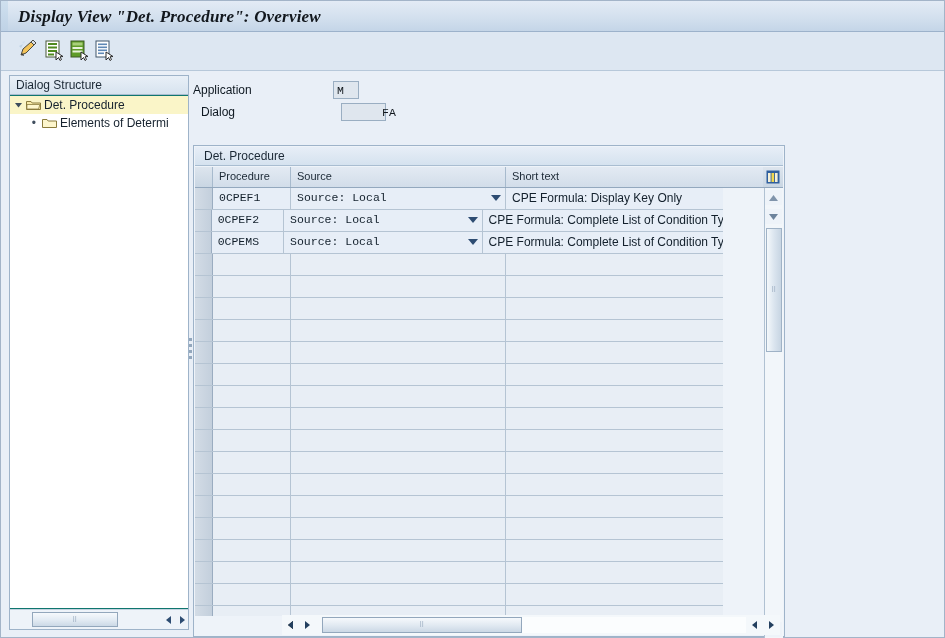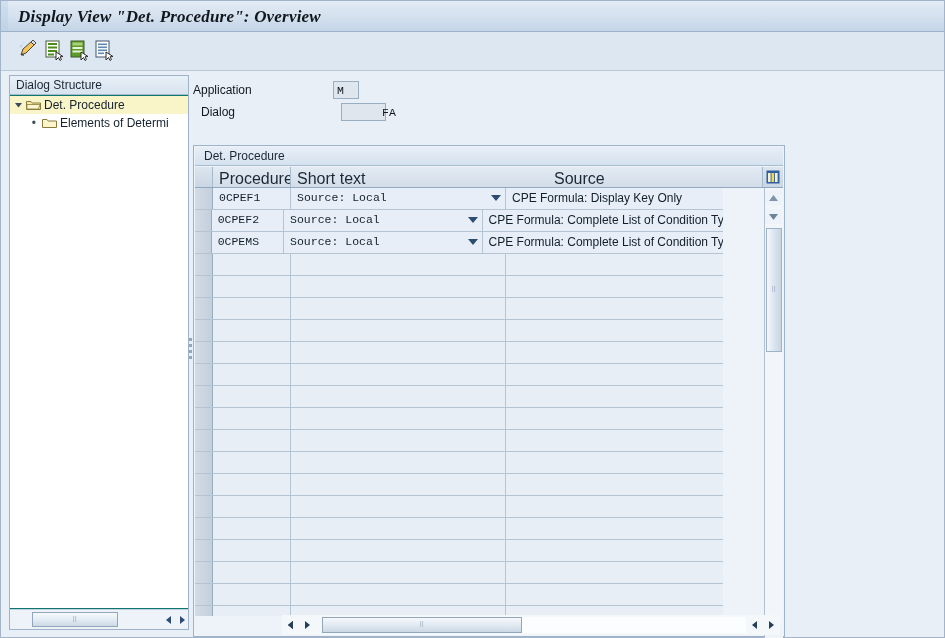--- a/index.html
+++ b/index.html
@@ -132,21 +132,21 @@
     font-size: 12px; color: #1b2835; padding: 2px 0 0 9px;
   }
   .tbl-header {
     position: absolute; left: 1px; top: 21px; width: 588px; height: 21px;
     background: linear-gradient(to bottom,#e3eaf3,#d2dde9);
     border-bottom: 1px solid #93a8be;
     box-sizing: border-box;
     display: flex; align-items: stretch;
   }
   .hcell {
-    font-size: 16px; color: #1b2835;
+    font-size: 11px; color: #1b2835;
     padding: 3px 0 0 6px;
     border-right: 1px solid #a7bacd;
     box-sizing: border-box; overflow: hidden; white-space: nowrap;
   }
   .hcell.sel { width: 18px; padding: 0; background: linear-gradient(to bottom,#dde5ee,#c9d6e3); }
   .hcell.c-proc { width: 78px; }
   .hcell.c-src  { width: 215px; }
   .hcell.c-txt  { flex: 1 1 auto; border-right: none; }
   .hcell.c-cfg  { width: 20px; padding: 0; border-right: none;
                   display:flex; align-items:center; justify-content:center;
@@ -340,22 +340,22 @@
       <span class="fld" style="width:20px;padding-left:40px;">FA</span>
     </div>
 
     <div class="tablewrap">
 
       <div class="tbl-title">Det. Procedure</div>
 
       <div class="tbl-header">
         <div class="hcell sel"></div>
         <div class="hcell c-proc">Procedure</div>
+        <div class="hcell c-src">Source</div>
         <div class="hcell c-txt">Short text</div>
-        <div class="hcell c-src">Source</div>
         <div class="hcell c-cfg">
           <svg width="14" height="14" viewBox="0 0 14 14">
             <rect x="0.5" y="0.5" width="13" height="13" fill="#2f5f9e"></rect>
             <rect x="2" y="3" width="2.6" height="9" fill="#f5f0d8"></rect>
             <rect x="5.5" y="3" width="2.6" height="9" fill="#f2d84e"></rect>
             <rect x="9" y="3" width="2.6" height="9" fill="#f5f0d8"></rect>
           </svg>
         </div>
       </div>
 

